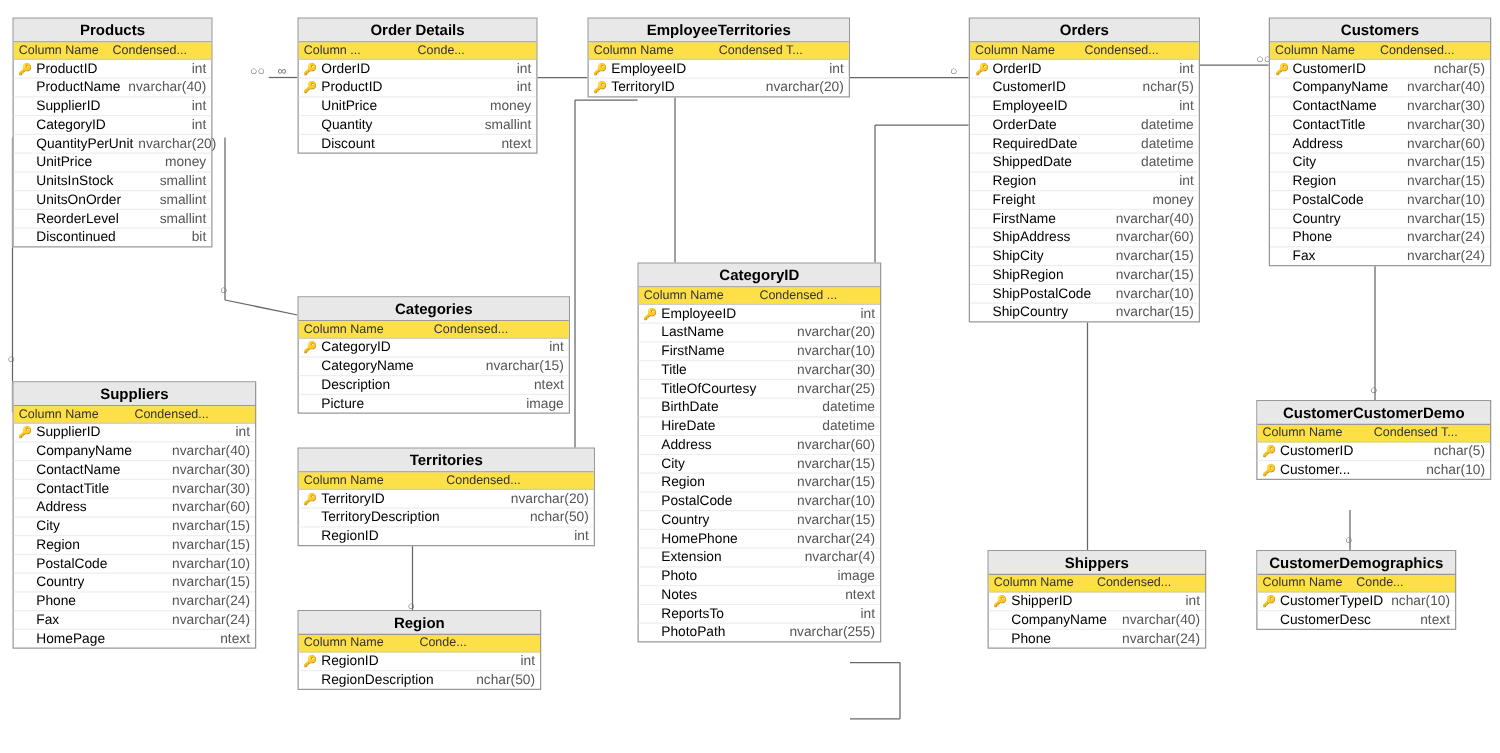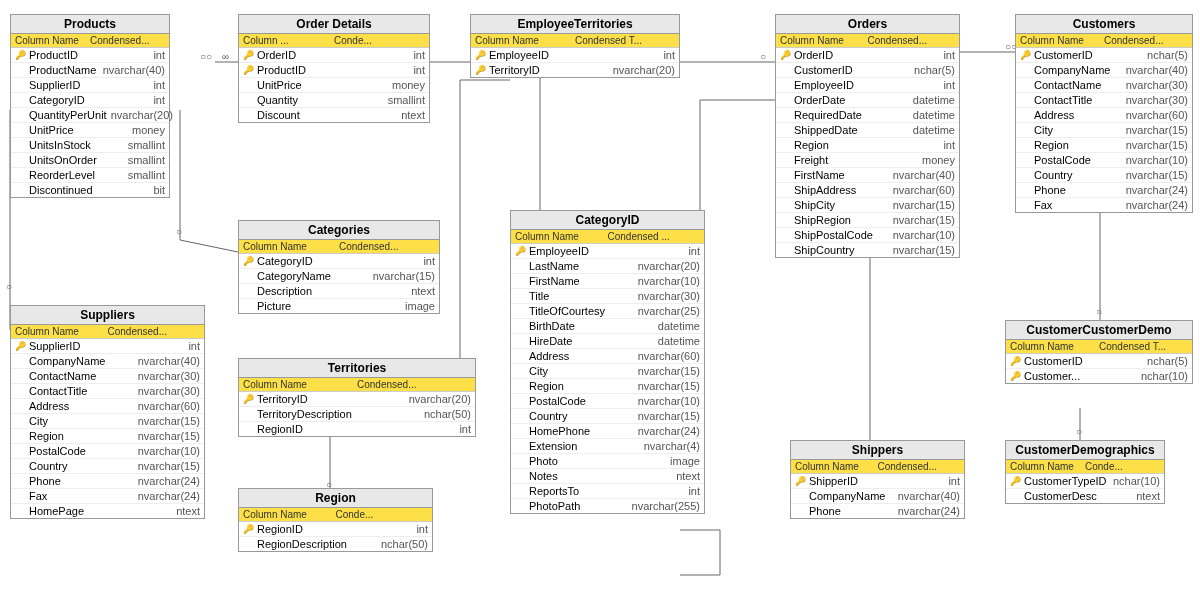--- a/index.html
+++ b/index.html
@@ -450,21 +450,21 @@
         <span class="col-name">Fax</span>
         <span class="col-type">nvarchar(24)</span>
       </div>
     <div class="db-row">
         <span class="key-icon"></span>
         <span class="col-name">HomePage</span>
         <span class="col-type">ntext</span>
       </div>
   </div>
 
-  <div class="db-table" style="left:238px;top:220px;width:202px;">
+  <div class="db-table" style="left:238px;top:237px;width:218px;">
     <div class="db-table-header">Categories</div>
     <div class="db-table-subheader">
       <span>Column Name</span>
         <span>Condensed...</span>
     </div>
     <div class="db-row">
         <span class="key-icon">🔑</span>
         <span class="col-name">CategoryID</span>
         <span class="col-type">int</span>
       </div>

